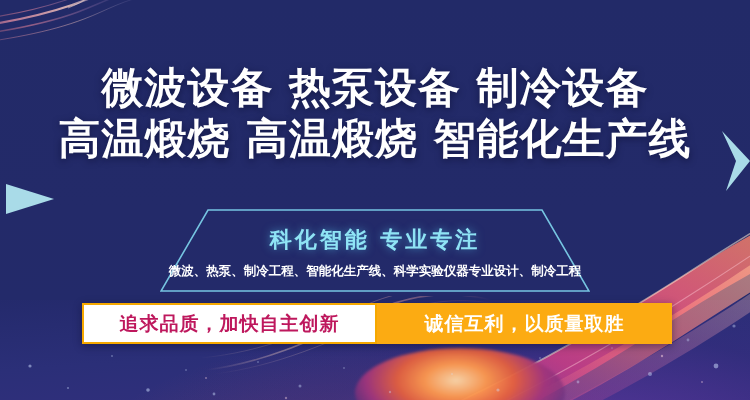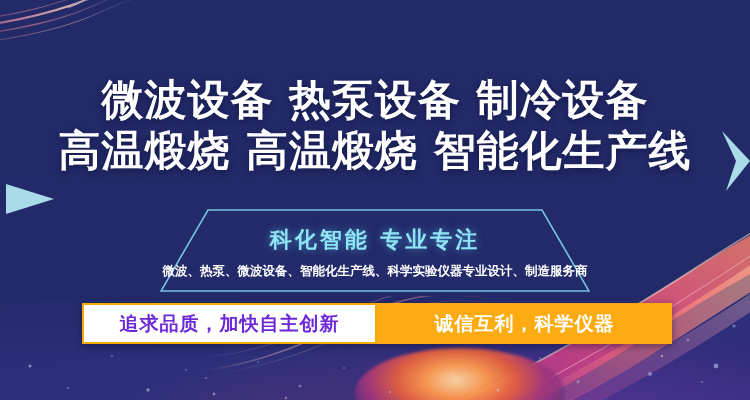--- a/index.html
+++ b/index.html
@@ -95,21 +95,21 @@
   .arrow-right {
     position: absolute;
     left: 722px; top: 131px;
     width: 28px; height: 60px;
   }
 
   
   .headline {
     position: absolute;
     left: 0; right: 0;
-    top: 74px;
+    top: 62px;
     text-align: center;
     color: #ffffff;
     font-weight: 700;
     font-size: 42px;
     line-height: 51px;
     letter-spacing: 1px;
     text-shadow: 0 2px 7px rgba(8,10,40,0.55);
     white-space: nowrap;
   }
   .headline .ln { display: block; }
@@ -162,21 +162,21 @@
   .strip-left {
     width: 295px;
     background: #ffffff;
     border: 2px solid #f5a800;
     box-sizing: border-box;
     display: flex;
     align-items: center;
     justify-content: center;
   }
   .strip-left span {
-    color: #6d28d9;
+    color: #be185d;
     font-size: 19px;
     font-weight: 700;
     letter-spacing: 1px;
     white-space: nowrap;
   }
   .strip-right {
     width: 295px;
     background: #fcab12;
     display: flex;
     align-items: center;
@@ -301,25 +301,25 @@
   <div class="headline">
     <span class="ln">微波设备  热泵设备  制冷设备</span>
     <span class="ln">高温煅烧  高温煅烧  智能化生产线</span>
   </div>
 
   <div class="trapezoid">
     <svg class="trap-svg" viewBox="0 0 430 83" preserveAspectRatio="none">
       <polygon points="48,1 382,1 429,82 1,82" fill="none" stroke="#7fd6ee" stroke-width="1.6" opacity="0.9"></polygon>
     </svg>
     <div class="trap-title">科化智能    专业专注</div>
-    <div class="trap-sub">微波、热泵、微波设备、智能化生产线、科学实验仪器专业设计、制造服务商</div>
+    <div class="trap-sub">微波、热泵、制冷工程、智能化生产线、科学实验仪器专业设计、制冷工程</div>
   </div>
 
   <div class="strips">
     <div class="strip-left">
       <span>追求品质，加快自主创新</span>
     </div>
     <div class="strip-right">
-      <span>诚信互利，科学仪器</span>
+      <span>诚信互利，以质量取胜</span>
     </div>
   </div>
 
 </div>
 
 </body></html>

